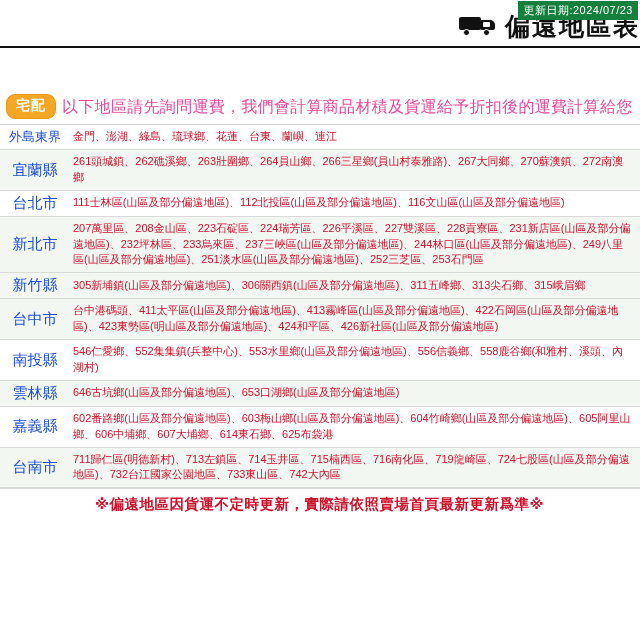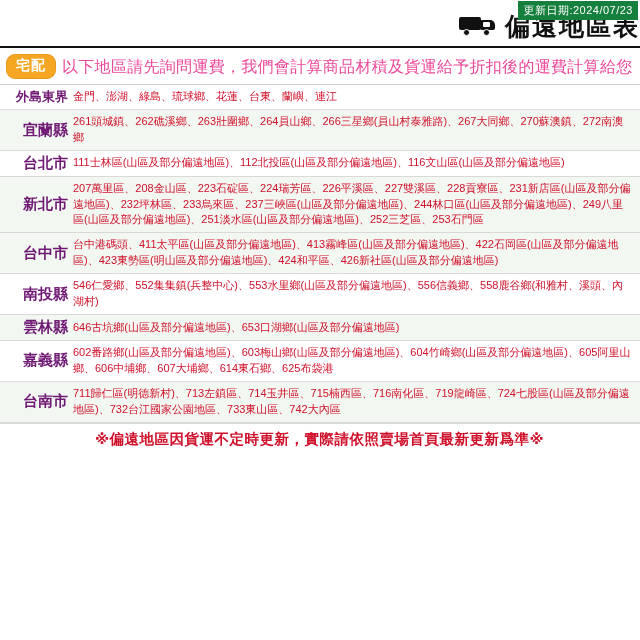--- a/index.html
+++ b/index.html
@@ -93,20 +93,21 @@
     letter-spacing: 0.5px;
   }
 
   
   .notice {
     display: flex;
     align-items: center;
     gap: 6px;
     padding: 6px 6px 5px 6px;
     border-bottom: 1px solid #cfcfcf;
+    margin-top: 40px;
   }
   .badge-takkyubin {
     flex: 0 0 auto;
     background: #f5a623;
     color: #ffffff;
     font-size: 14px;
     font-weight: bold;
     border-radius: 9px;
     padding: 2px 9px 3px 9px;
     letter-spacing: 1px;
@@ -124,24 +125,24 @@
   table.zones {
     width: 100%;
     border-collapse: collapse;
     table-layout: fixed;
   }
   table.zones tr {
     border-bottom: 1px solid #d9d9d9;
   }
   td.region {
     width: 66px;
-    text-align: right;
+    text-align: center;
     font-size: 15px;
-    font-weight: bold;
-    color: #701a75;
+    font-weight: normal;
+    color: #1d4ed8;
     vertical-align: middle;
     padding: 3px 2px;
     line-height: 1.25;
   }
   td.region.small {
     font-size: 13px;
   }
   td.areas {
     font-size: 11px;
     color: #d0112b;
@@ -202,20 +203,24 @@
       </tr>
       <tr>
         <td class="region">台北市</td>
         <td class="areas">111士林區(山區及部分偏遠地區)、112北投區(山區及部分偏遠地區)、116文山區(山區及部分偏遠地區)</td>
       </tr>
       <tr class="alt">
         <td class="region">新北市</td>
         <td class="areas">207萬里區、208金山區、223石碇區、224瑞芳區、226平溪區、227雙溪區、228貢寮區、231新店區(山區及部分偏遠地區)、232坪林區、233烏來區、237三峽區(山區及部分偏遠地區)、244林口區(山區及部分偏遠地區)、249八里區(山區及部分偏遠地區)、251淡水區(山區及部分偏遠地區)、252三芝區、253石門區</td>
       </tr>
       <tr class="alt">
+        <td class="region">新竹縣</td>
+        <td class="areas">305新埔鎮(山區及部分偏遠地區)、306關西鎮(山區及部分偏遠地區)、311五峰鄉、313尖石鄉、315峨眉鄉</td>
+      </tr>
+      <tr class="alt">
         <td class="region">台中市</td>
         <td class="areas">台中港碼頭、411太平區(山區及部分偏遠地區)、413霧峰區(山區及部分偏遠地區)、422石岡區(山區及部分偏遠地區)、423東勢區(明山區及部分偏遠地區)、424和平區、426新社區(山區及部分偏遠地區)</td>
       </tr>
       <tr>
         <td class="region">南投縣</td>
         <td class="areas">546仁愛鄉、552集集鎮(兵整中心)、553水里鄉(山區及部分偏遠地區)、556信義鄉、558鹿谷鄉(和雅村、溪頭、內湖村)</td>
       </tr>
       <tr class="alt">
         <td class="region">雲林縣</td>
         <td class="areas">646古坑鄉(山區及部分偏遠地區)、653口湖鄉(山區及部分偏遠地區)</td>

